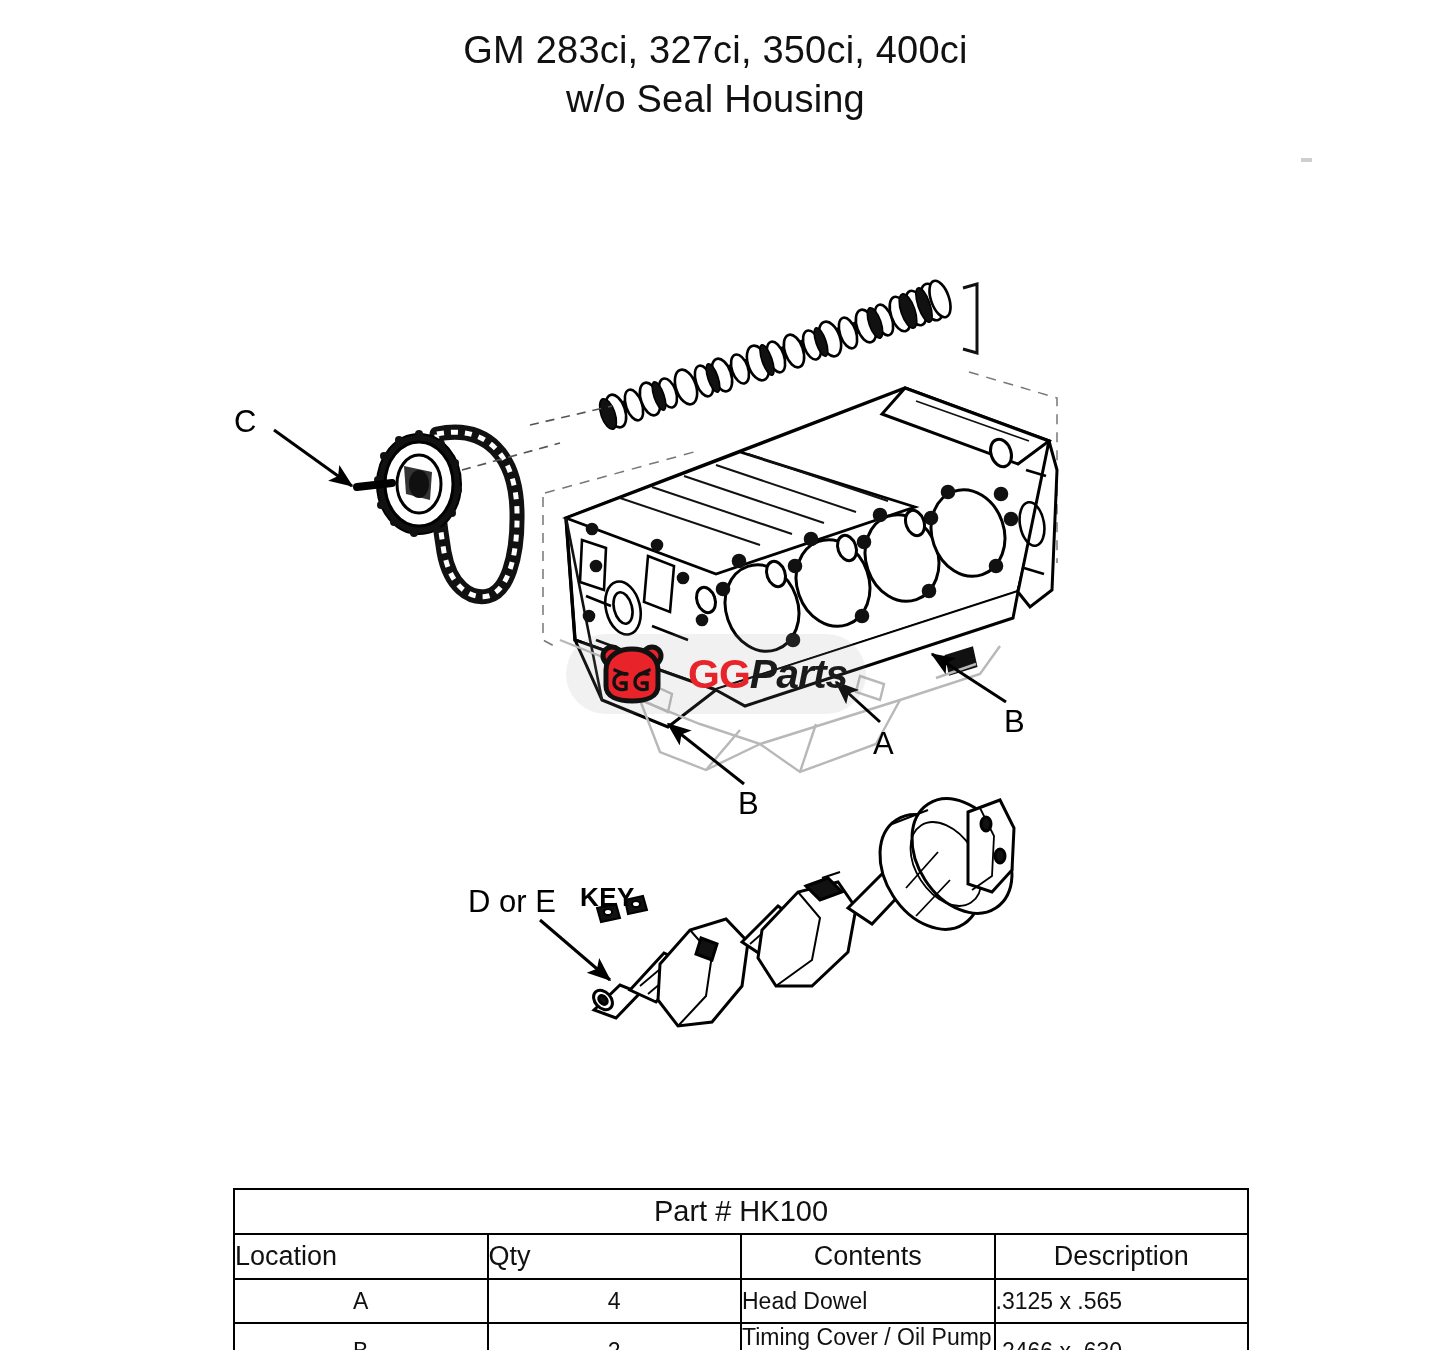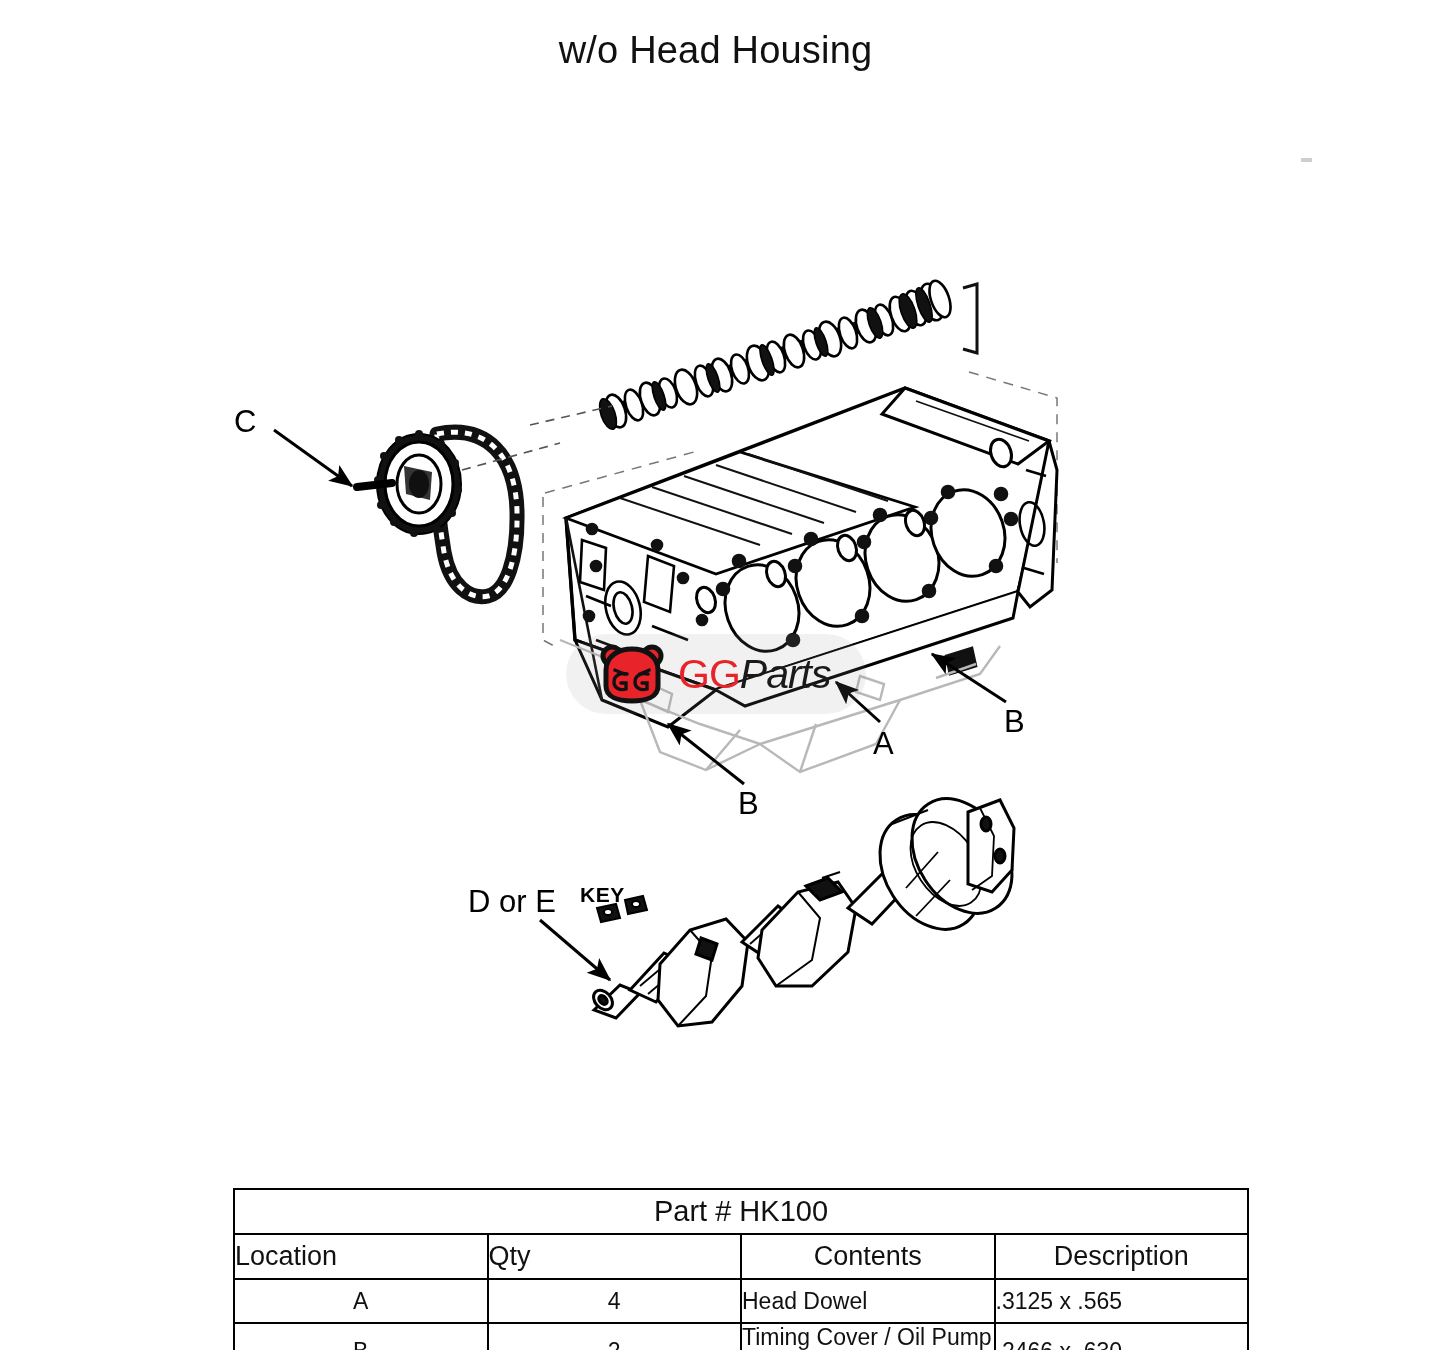--- a/index.html
+++ b/index.html
@@ -45,21 +45,21 @@
   
   .callout {
     position: absolute;
     font-size: 31px;
     color: #000;
     font-family: "Liberation Sans", sans-serif;
     white-space: nowrap;
     line-height: 1;
   }
   .callout.small-bold {
-    font-size: 21px;
+    font-size: 26px;
     font-weight: 700;
     letter-spacing: 0.5px;
   }
 
   
   #watermark {
     position: absolute;
     left: 566px;
     top: 628px;
     width: 300px;
@@ -76,23 +76,23 @@
     border-radius: 42px;
   }
   #wm-mascot {
     position: relative;
     width: 72px; height: 64px;
     margin-left: 30px;
     flex: 0 0 auto;
   }
   #wm-text {
     position: relative;
-    margin-left: 10px;
+    margin-left: 20px;
     font-size: 41px;
-    font-weight: 400;
+    font-weight: 700;
     font-style: italic;
     letter-spacing: -1px;
     line-height: 1;
   }
   #wm-text .gg { color: #e8242a; font-style: normal; }
   #wm-text .parts { color: #1a1a1a; }
 
   
   #parts-table {
     position: absolute;
@@ -129,21 +129,22 @@
   .speck {
     position: absolute;
     background: #cfcfcf;
     width: 11px; height: 4px;
   }
 </style>
 </head>
 <body>
 
 <div id="title-block">
-  <div class="tline">w/o Head Housing</div>
+  <div class="tline">GM 283ci, 327ci, 350ci, 400ci</div>
+  <div class="tline">w/o Seal Housing</div>
 </div>
 
 <div class="speck" style="left:1301px; top:158px;"></div>
 
 <div id="diagram">
 <svg width="1431" height="1180" viewBox="0 0 1431 1180" xmlns="http://www.w3.org/2000/svg">
   <defs>
     <marker id="arrowhead" markerWidth="9" markerHeight="9" refX="7.5" refY="3.2" orient="auto">
       <path d="M0,0 L8,3.2 L0,6.4 L1.8,3.2 Z" fill="#000"></path>
     </marker>

